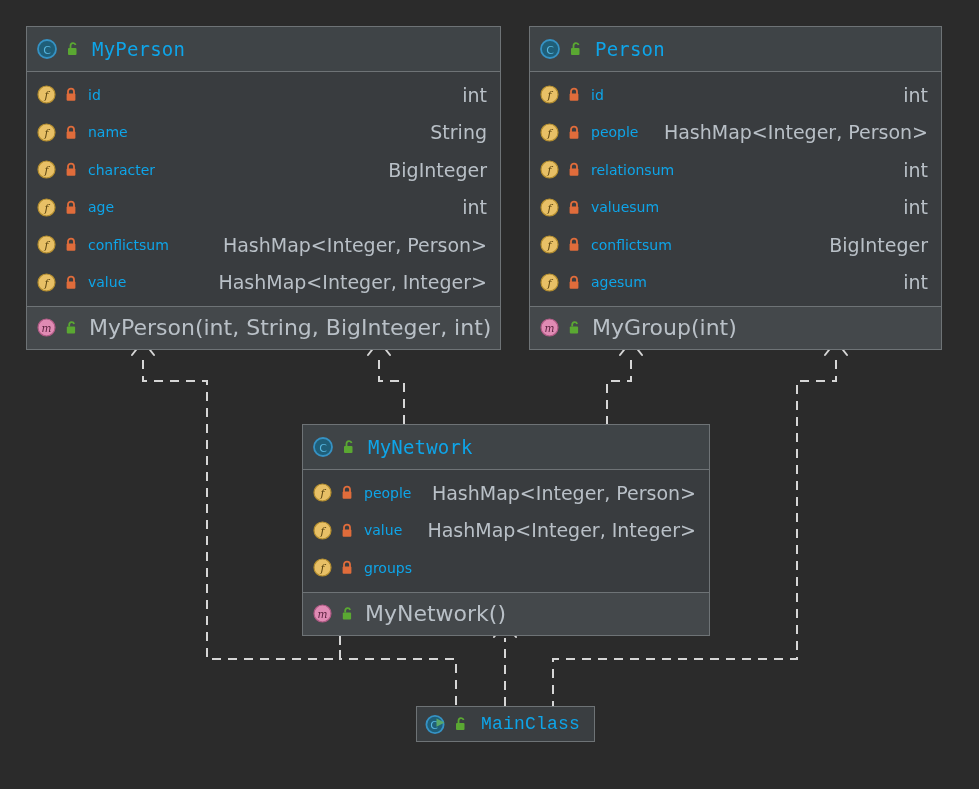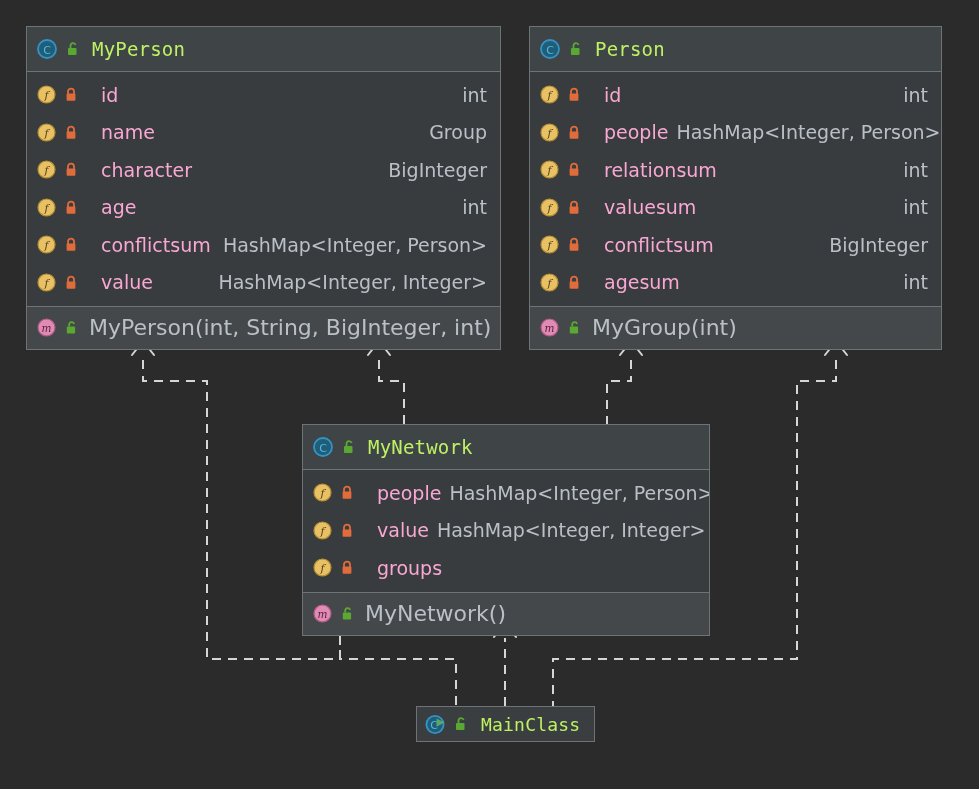--- a/index.html
+++ b/index.html
@@ -43,43 +43,43 @@
     display: flex;
     align-items: center;
     background: #3f4447;
     border-bottom: 1px solid #6e7376;
     height: 44px;
     padding-left: 10px;
   }
   .class-title {
     font-family: "DejaVu Sans Mono", monospace;
     font-size: 19px;
-    color: #bef264;
+    color: #0ea5e9;
     margin-left: 12px;
     letter-spacing: 0.2px;
     white-space: nowrap;
   }
 
   .members {
     background: #393c3f;
     padding: 4px 0 5px 0;
   }
 
   .member-row {
     display: flex;
     align-items: center;
     height: 37.5px;
     padding-left: 10px;
     padding-right: 13px;
     white-space: nowrap;
   }
   .member-name {
-    font-size: 19px;
-    color: #f9a8d4;
-    margin-left: 24px;
+    font-size: 14px;
+    color: #0ea5e9;
+    margin-left: 11px;
   }
   .member-type {
     font-size: 19px;
     color: #b9c0c7;
     margin-left: auto;
     padding-left: 8px;
   }
 
   .methods {
     background: #44484b;
@@ -106,20 +106,21 @@
   }
   .uml-class.compact .class-header {
     border-bottom: none;
     background: #3a3e41;
     height: 34px;
     padding-left: 8px;
   }
   .uml-class.compact .class-title {
     font-size: 18px;
     margin-left: 13px;
+    font-family: Liberation Mono, monospace;
   }
 
   
   .icon {
     flex: 0 0 auto;
     display: inline-block;
     line-height: 0;
   }
   .icon svg { display: block; }
 </style>
@@ -194,21 +195,21 @@
               <text x="9.5" y="13.5" font-family="DejaVu Serif, serif" font-size="11" font-style="italic" fill="#5a4310" text-anchor="middle">f</text>
             </svg>
         </span>
         <span class="icon" style="margin-left:9px;">
           <svg width="12" height="15" viewBox="0 0 12 15">
               <path d="M3 7 V4.6 a3 3 0 0 1 6 0 V7" fill="none" stroke="#e06c3b" stroke-width="1.8"></path>
               <rect x="1.6" y="6.6" width="8.8" height="7.2" rx="1" fill="#e06c3b"></rect>
             </svg>
         </span>
         <span class="member-name">name</span>
-        <span class="member-type">Group</span>
+        <span class="member-type">String</span>
       </div>
       <div class="member-row">
         <span class="icon">
           <svg width="19" height="19" viewBox="0 0 19 19">
               <circle cx="9.5" cy="9.5" r="8.5" fill="#e8c066" stroke="#b48e2f" stroke-width="1.2"></circle>
               <text x="9.5" y="13.5" font-family="DejaVu Serif, serif" font-size="11" font-style="italic" fill="#5a4310" text-anchor="middle">f</text>
             </svg>
         </span>
         <span class="icon" style="margin-left:9px;">
           <svg width="12" height="15" viewBox="0 0 12 15">

